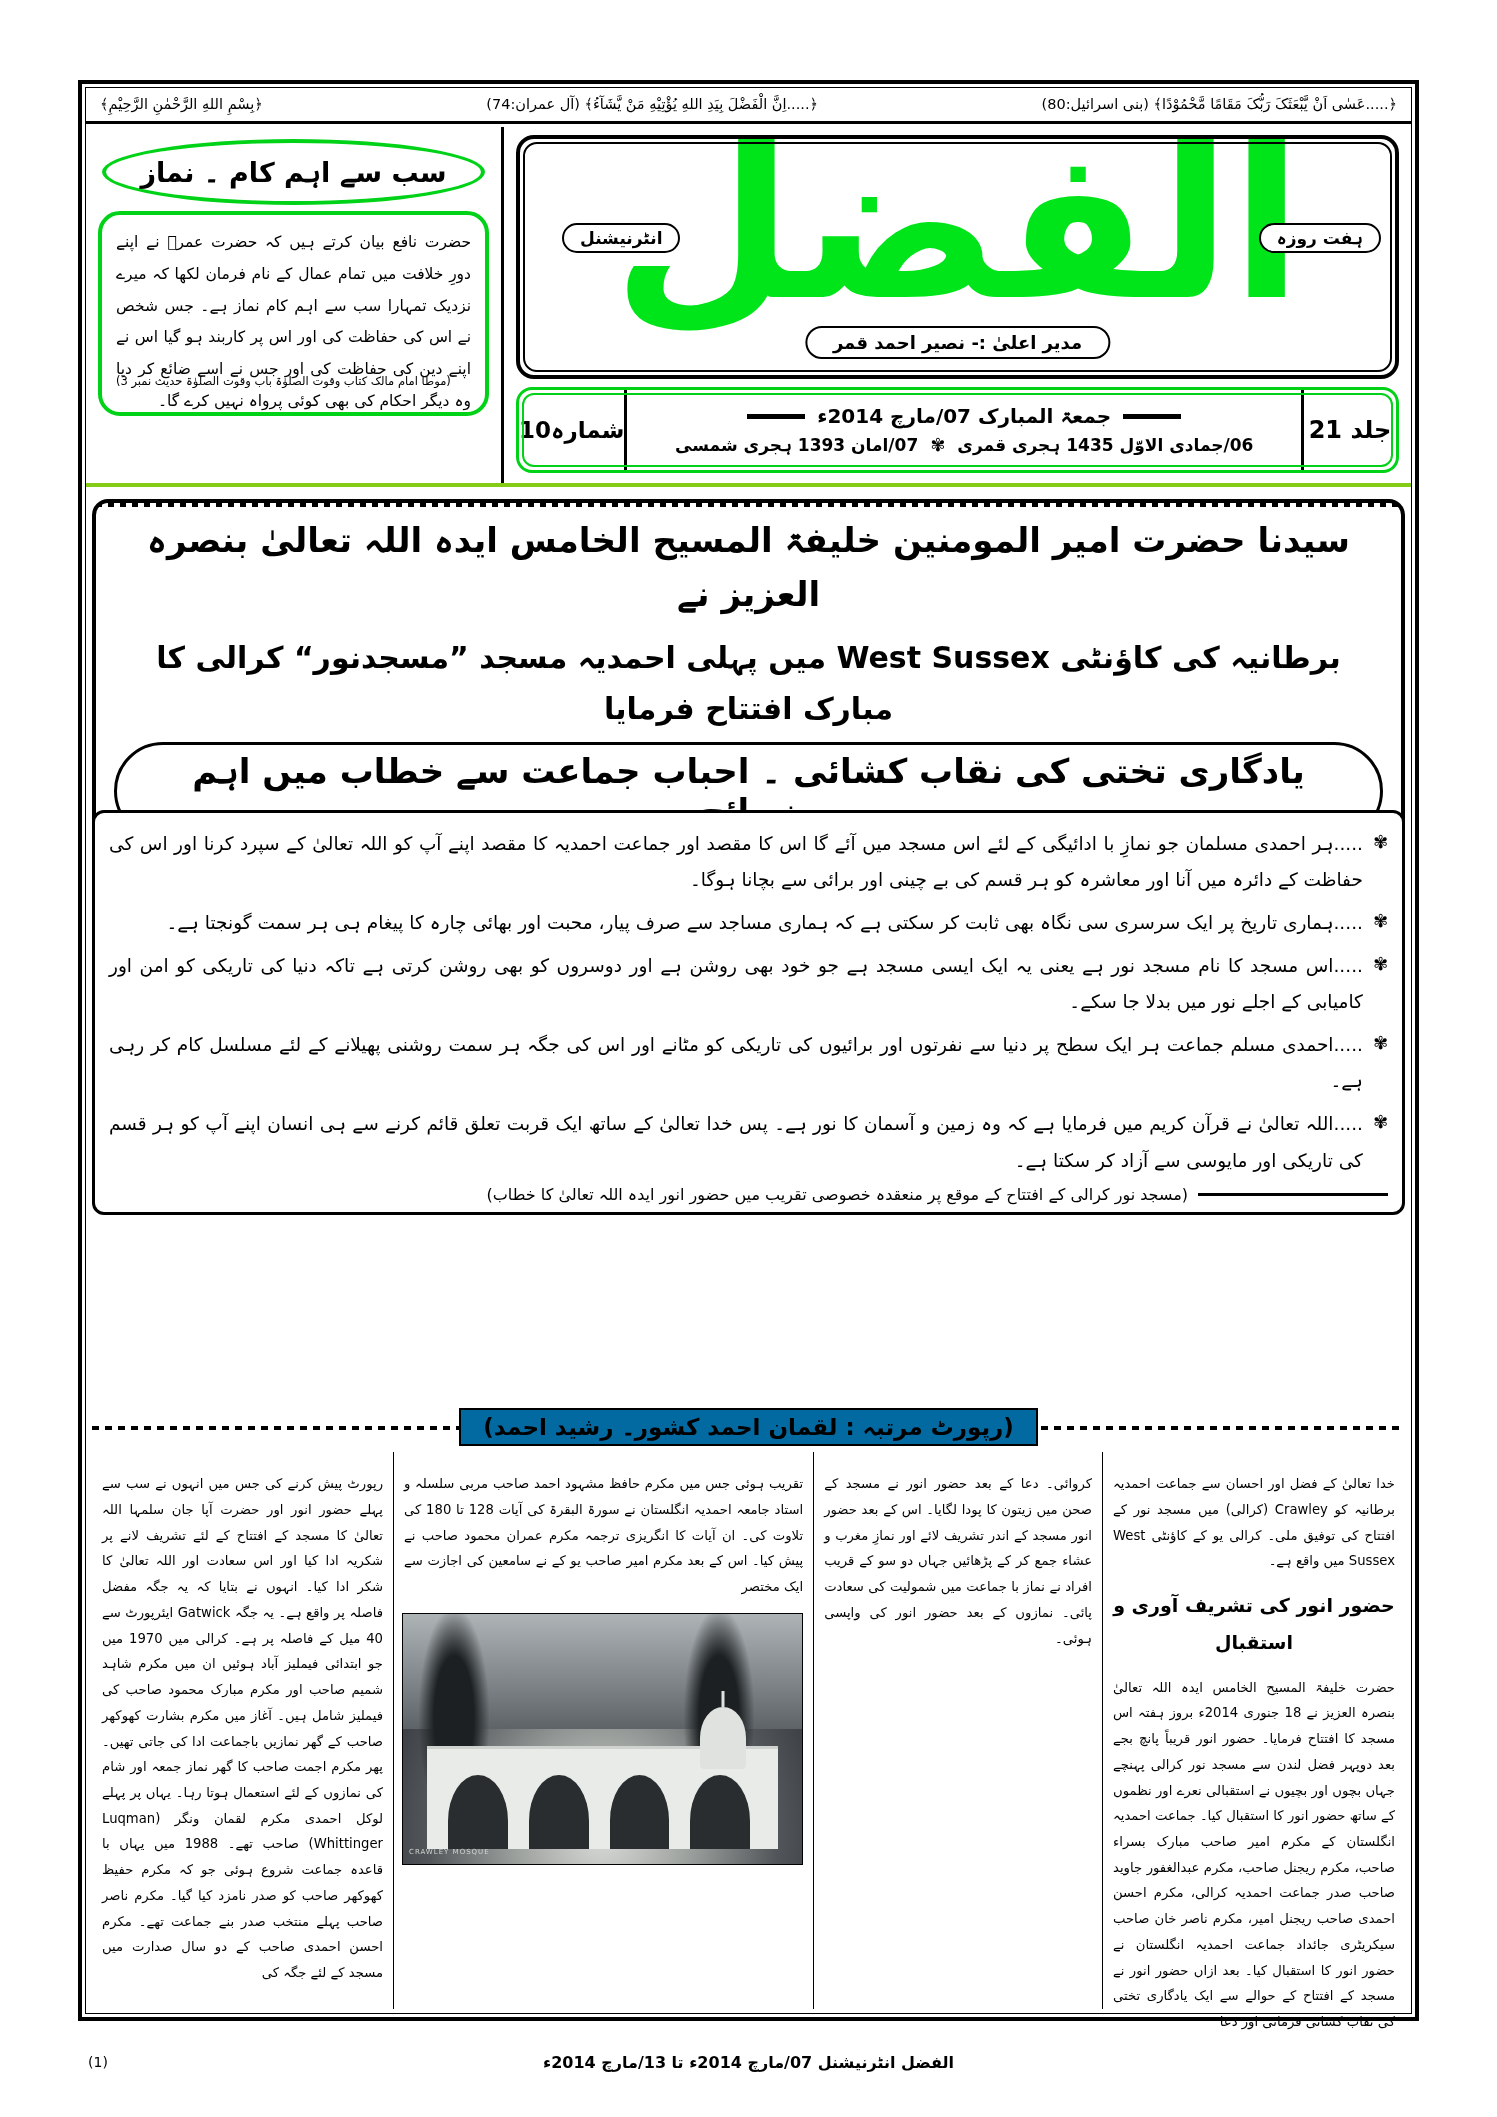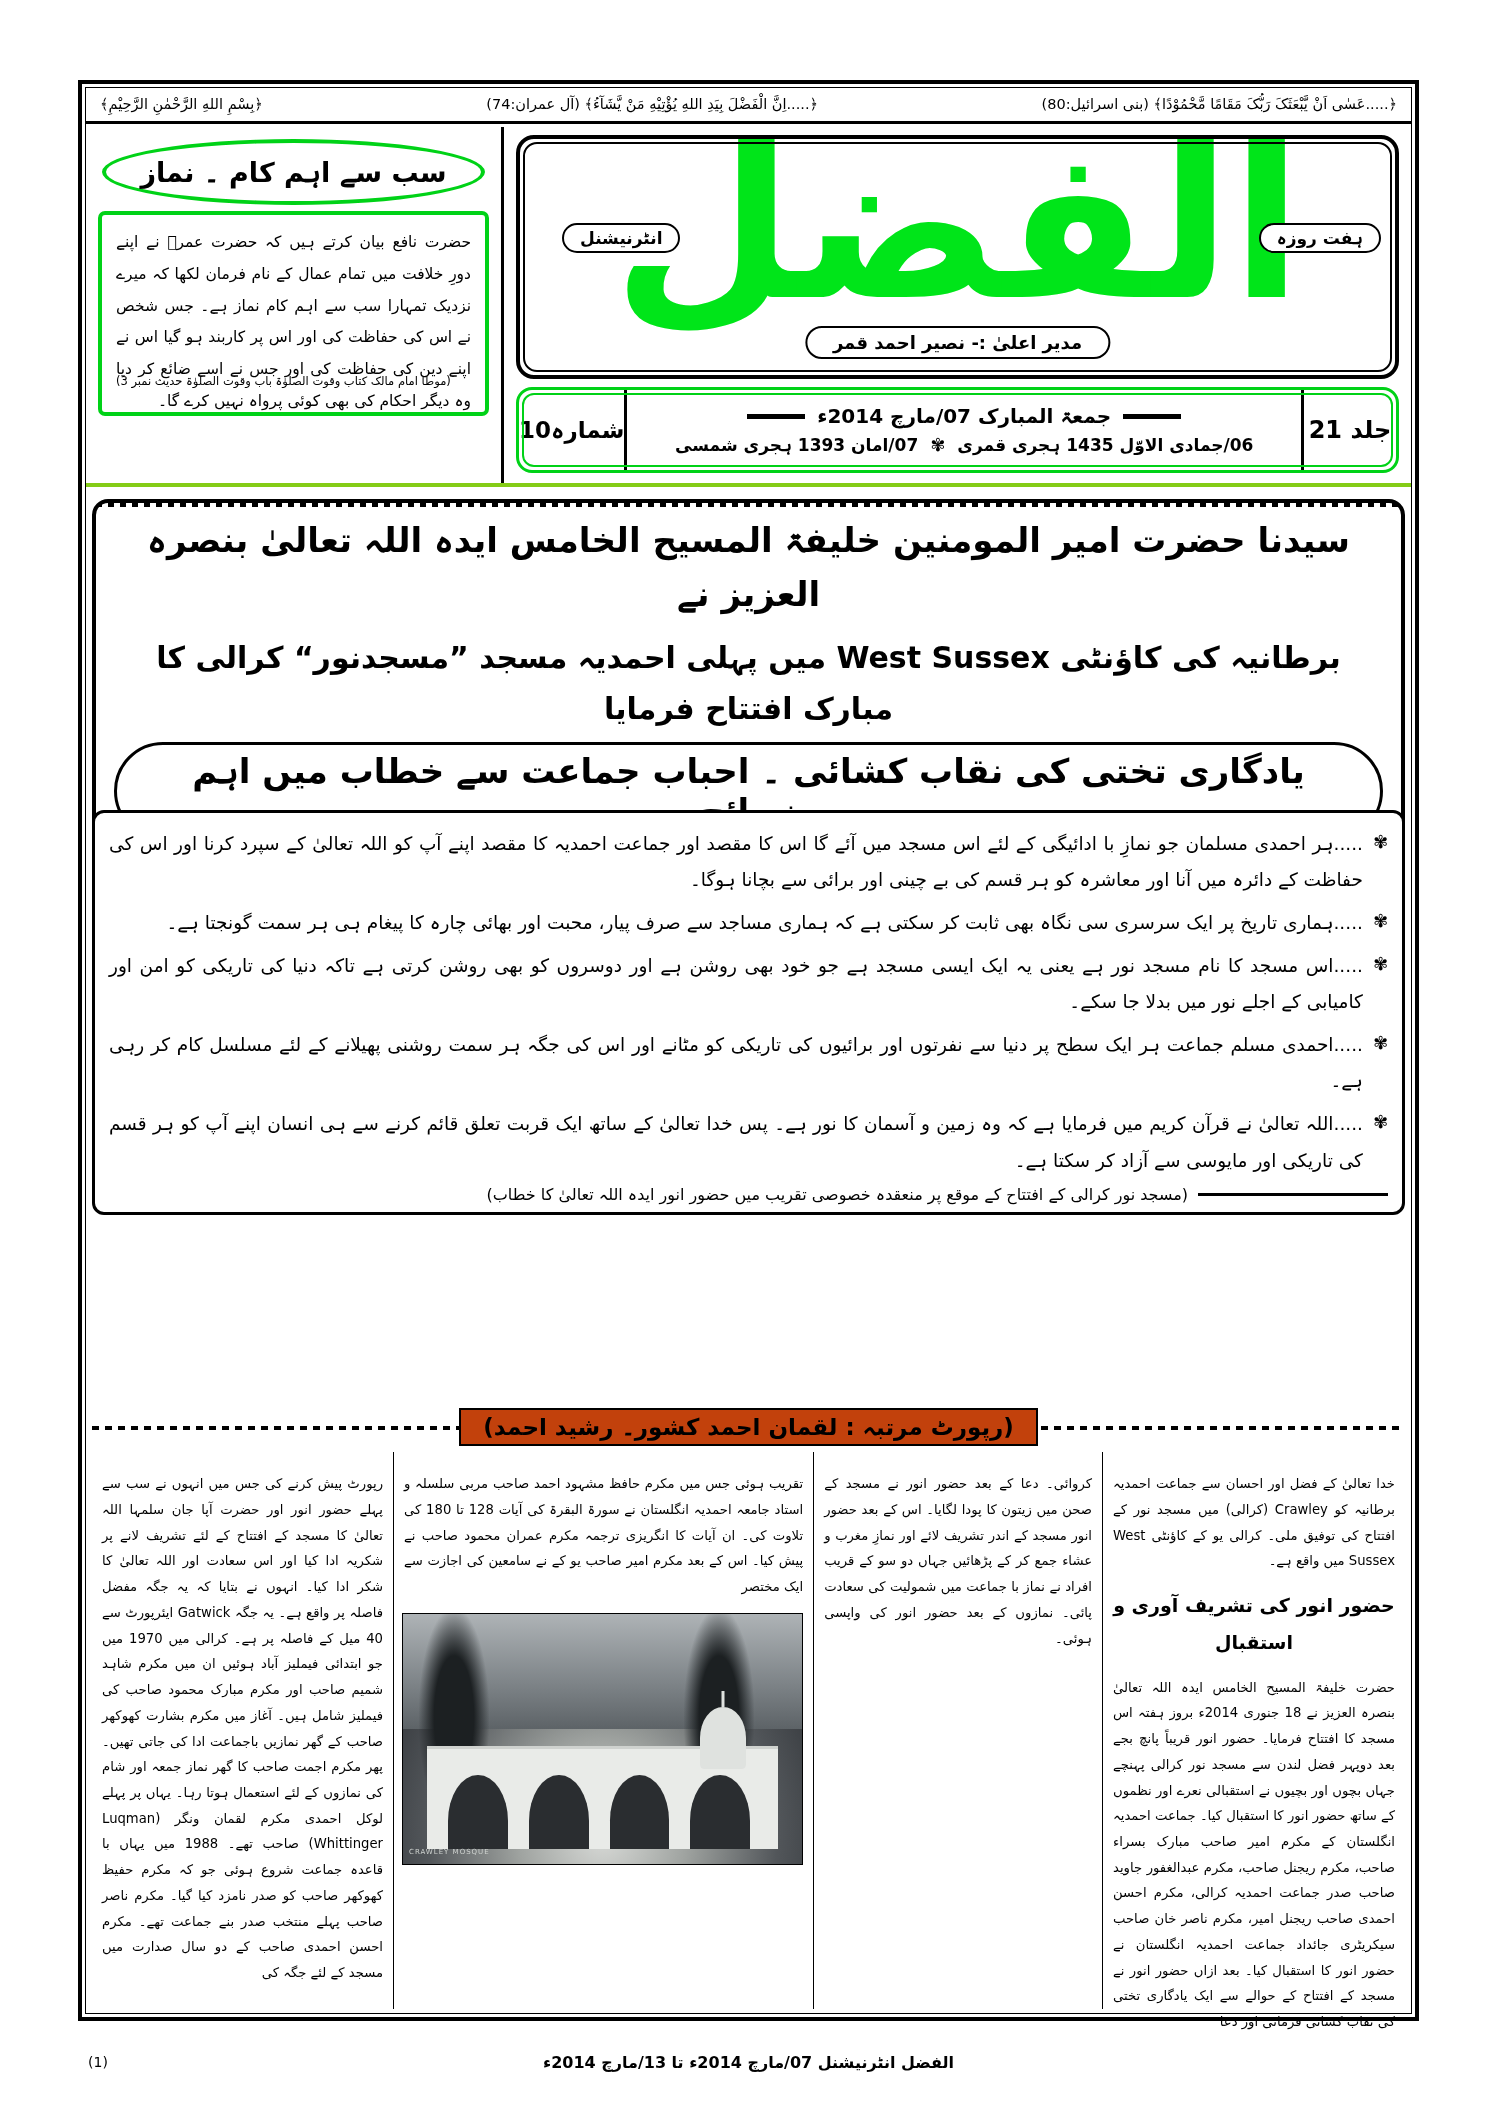--- a/index.html
+++ b/index.html
@@ -73,21 +73,21 @@
     border-radius:50%/50%;
     height:58px;
     margin:4px 6px 6px 6px;
     display:flex;align-items:center;justify-content:center;
     direction:rtl;
     font-size:27px;font-weight:bold;
     background:#fff;
   }
   .hadith-body{
     border:4px solid #00d217;
-    border-radius:7px;
+    border-radius:22px;
     margin:4px 2px;
     padding:12px 14px 10px 14px;
     direction:rtl;
     text-align:justify;
     font-size:15.5px;
     line-height:2.05;
     height:205px;
     box-sizing:border-box;
     position:relative;
   }
@@ -229,21 +229,21 @@
   
   .byline-wrap{
     position:absolute;left:10px;right:10px;top:1323px;height:40px;
     display:flex;align-items:center;justify-content:center;
   }
   .byline-rule{
     position:absolute;left:0;right:0;top:19px;height:4px;
     background:repeating-linear-gradient(90deg,#000 0 7px,#fff 7px 13px);
   }
   .byline{
-    position:relative;z-index:2;background:#c2410c;
+    position:relative;z-index:2;background:#0369a1;
     border:2.5px solid #000;
     padding:4px 22px;
     direction:rtl;font-size:23px;font-weight:bold;
   }
 
   
   .cols{
     position:absolute;left:10px;right:10px;top:1368px;bottom:8px;
     display:flex;flex-direction:row;
     direction:rtl;

